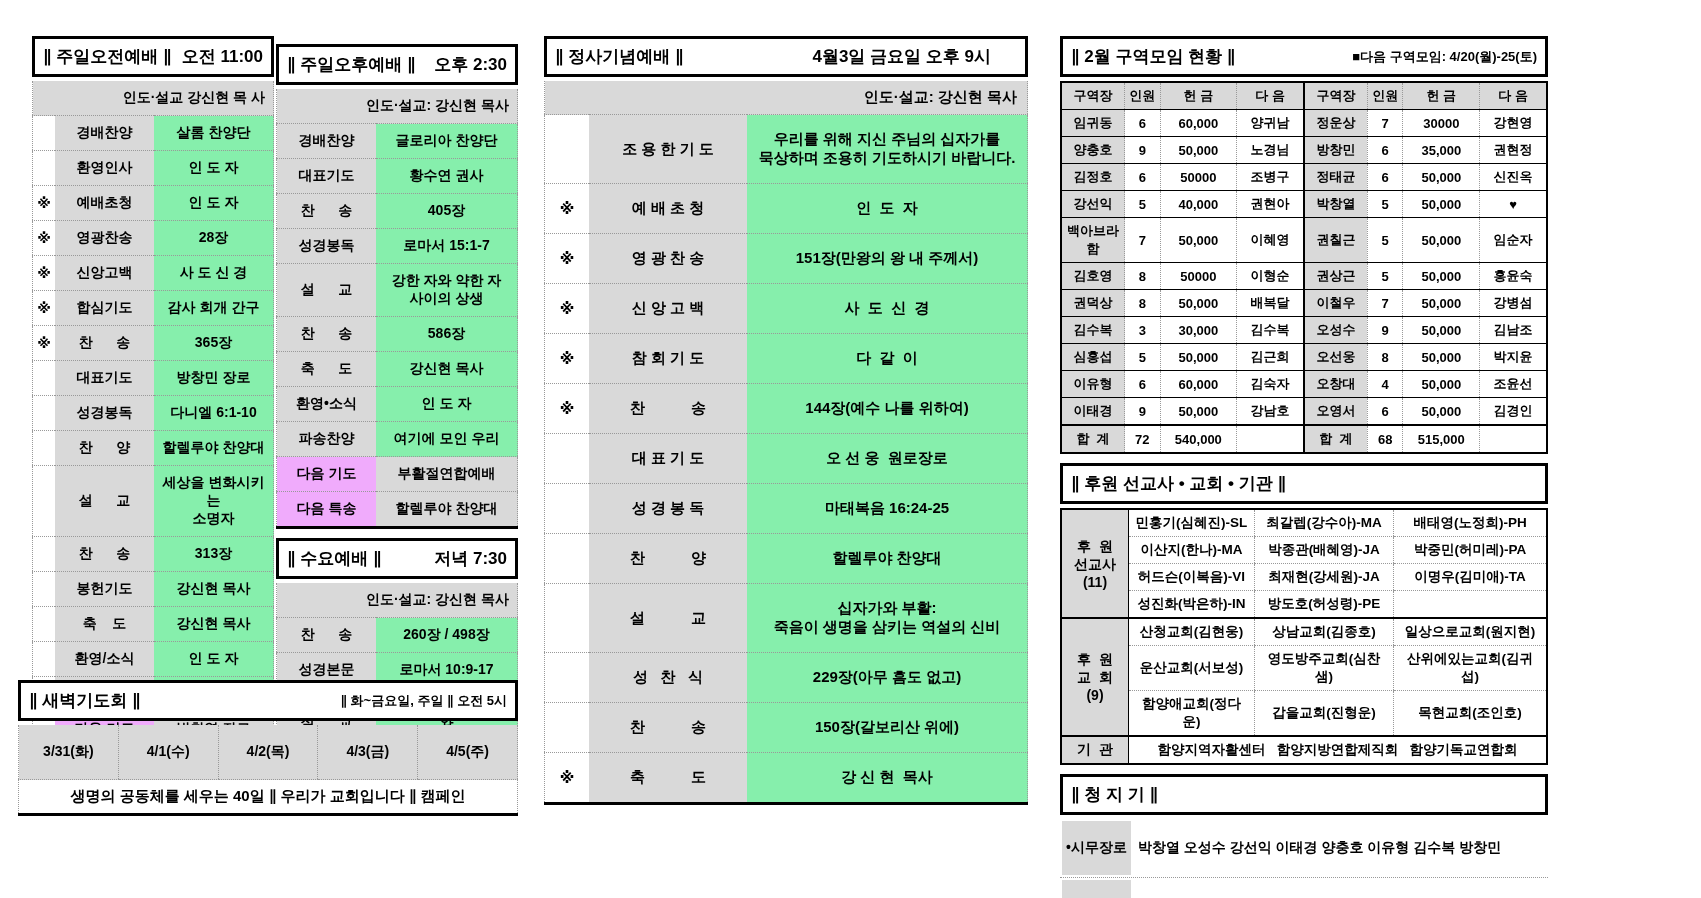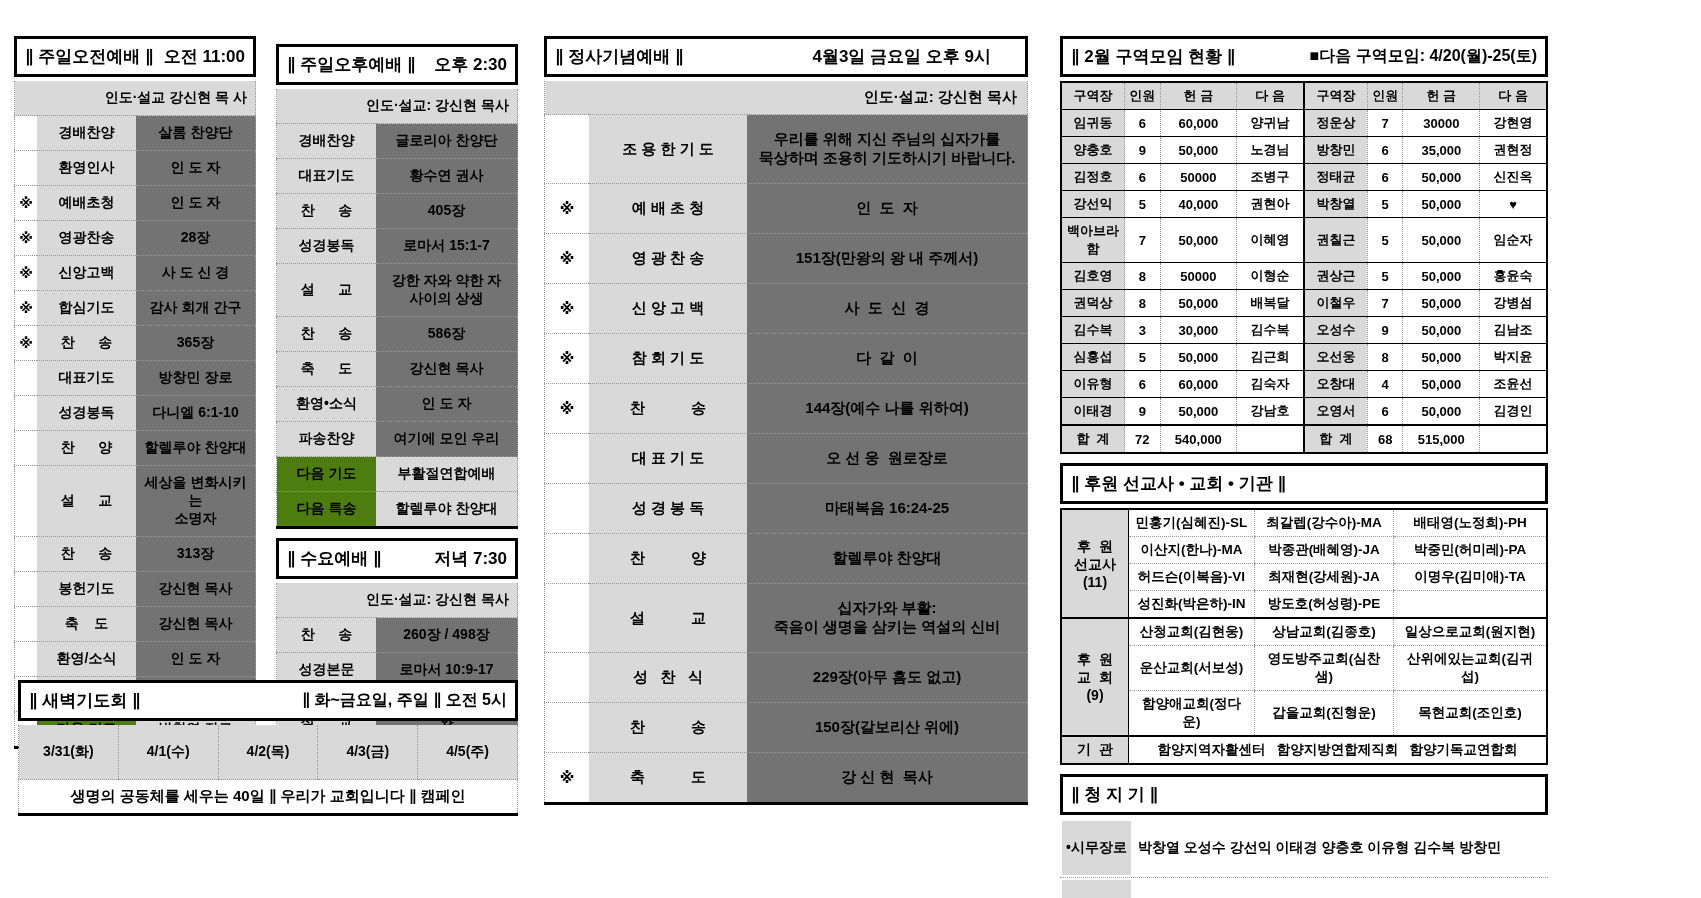--- a/index.html
+++ b/index.html
@@ -1,43 +1,43 @@
 <!DOCTYPE html>
 <html><head>
 <meta charset="utf-8">
 <style>
   html,body{margin:0;padding:0;}
   body{
     width:1701px;height:898px;position:relative;background:#fff;color:#000;
     font-family:"Liberation Sans","DejaVu Sans",sans-serif;font-weight:bold;
   }
   .col{position:absolute;}
-  #col1{left:14px;top:36px;width:242px;}
+  #col1{left:32px;top:36px;width:242px;}
   #col2{left:276px;top:44px;width:242px;}
   #col3{left:544px;top:36px;width:484px;}
   #col4{left:1060px;top:36px;width:488px;}
   #dawn{left:18px;top:680px;width:500px;position:absolute;}
 
   .hbox{
     border:3px solid #000;background:#fff;display:flex;justify-content:space-between;
     align-items:center;padding:6px 8px;font-size:17px;margin-bottom:4px;
   }
-  .hbox .sub{font-size:16px;}
+  .hbox .sub{font-size:13px;}
 
   table{border-collapse:collapse;width:100%;}
   td,th{white-space:pre-wrap;}
 
   
   .service{border-bottom:3px solid #000;border-left:1px dotted #999;border-right:1px dotted #999;}
   .service td{border-bottom:1px dotted #999;padding:8px 2px;font-size:14px;text-align:center;vertical-align:middle;}
   .service td.mark{width:18px;background:#fff;}
   .service td.label{width:95px;background:#d9d9d9;}
-  .service td.value{background:#737373;}
+  .service td.value{background:#86efac;}
   .service tr.subheader td{background:#d9d9d9;text-align:right;padding-right:8px;}
-  .service tr.next td.label{background:#4d7c0f;}
+  .service tr.next td.label{background:#f0abfc;}
   .service tr.next td.value{background:#d9d9d9;}
 
   
   .memorial td{padding:15px 4px;font-size:15px;}
   .memorial td.mark{width:36px;}
   .memorial td.label{width:150px;}
 
   
   .dawn-table{border-bottom:3px solid #000;border-left:1px dotted #999;border-right:1px dotted #999;}
   .dawn-table td{text-align:center;font-size:14px;padding:18px 2px;border-bottom:1px dotted #999;}

